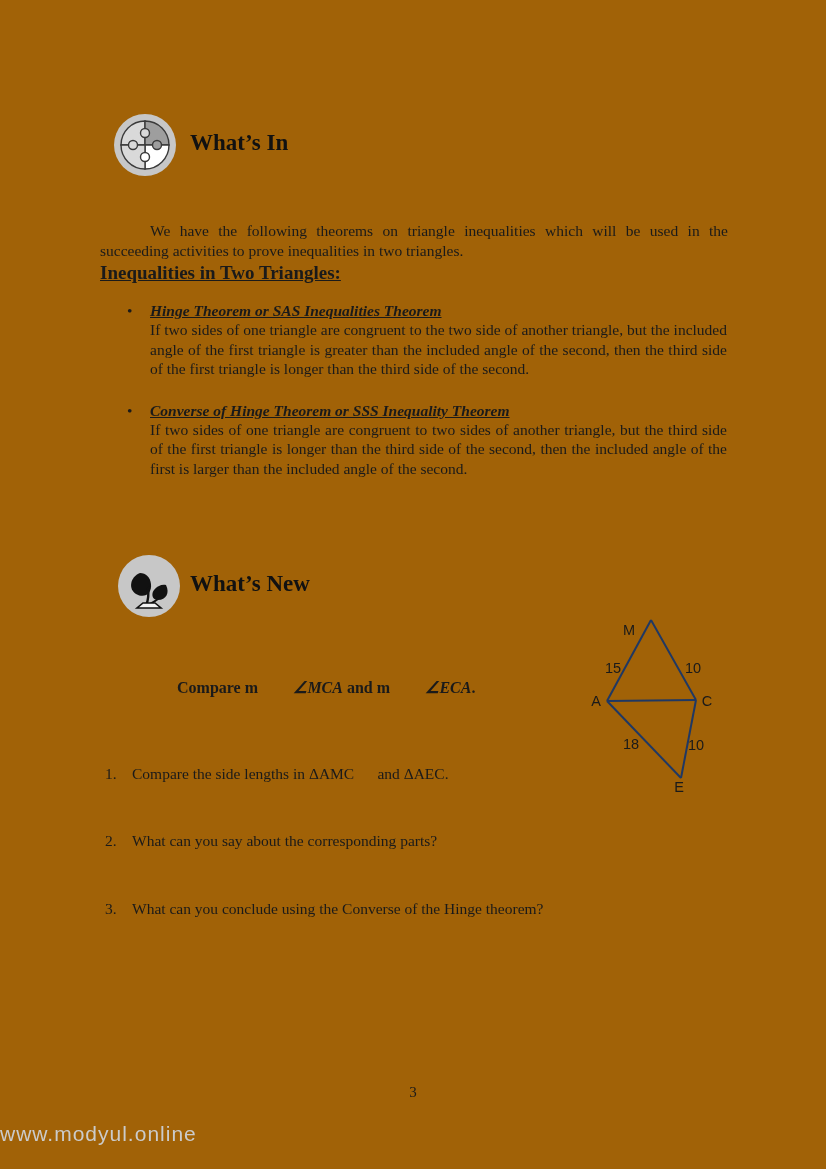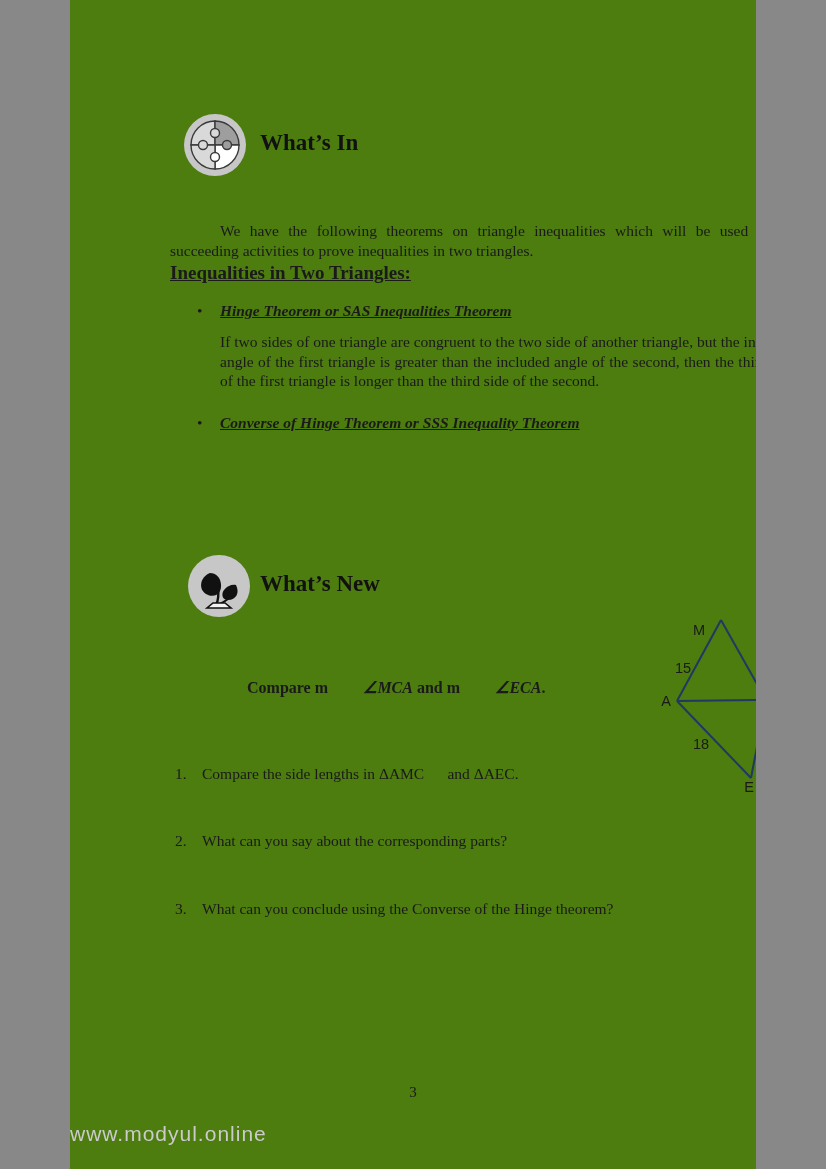--- a/index.html
+++ b/index.html
@@ -1,19 +1,19 @@
 <!DOCTYPE html>
 <html><head>
 <meta charset="utf-8">
 <style>
   html,body{margin:0;padding:0;background:#888;}
   .page{
     position:relative;
-    width:686px;height:1169px;
-    background:#4d7c0f;
+    width:826px;height:1169px;
+    background:#a16207;
     font-family:"Liberation Serif", serif;
     color:#1a1a1a;
     overflow:hidden;
     margin:0 auto;
   }
   
   .icon-circle{position:absolute;width:62px;height:62px;}
   .section-title{
     position:absolute;left:190px;
     font-size:23px;font-weight:bold;
@@ -36,21 +36,21 @@
   }
   .theorem-item{position:relative;padding-left:25px;margin:0 0 22px 0;}
   .theorem-item .bullet{
     position:absolute;left:2px;top:1px;font-size:15.5px;
   }
   .theorem-title{
     font-size:15.5px;font-weight:bold;font-style:italic;
     text-decoration:underline;line-height:19.4px;
   }
   .theorem-body{
-    font-size:15.5px;line-height:19.4px;text-align:justify;margin-top:12px;
+    font-size:15.5px;line-height:19.4px;text-align:justify;
   }
   
   .task-heading{
     position:absolute;left:177px;top:678px;
     font-size:16px;font-weight:bold;
   }
   .task-heading .ital{font-style:italic;margin-left:35px;}
   .question-list{
     position:absolute;left:105px;top:716px;width:575px;
     margin:0;padding:0;list-style:none;
@@ -106,20 +106,21 @@
 
   <ul class="theorem-list">
     <li class="theorem-item">
       <span class="bullet">•</span>
       <div class="theorem-title">Hinge Theorem or SAS Inequalities Theorem</div>
       <div class="theorem-body">If two sides of one triangle are congruent to the two side of another triangle, but the included angle of the first triangle is greater than the included angle of the second, then the third side of the first triangle is longer than the third side of the second.</div>
     </li>
     <li class="theorem-item">
       <span class="bullet">•</span>
       <div class="theorem-title">Converse of Hinge Theorem or SSS Inequality Theorem</div>
+      <div class="theorem-body">If two sides of one triangle are congruent to two sides of another triangle, but the third side of the first triangle is longer than the third side of the second, then the included angle of the first is larger than the included angle of the second.</div>
     </li>
   </ul>
 
   <div class="icon-circle" style="left:118px;top:555px;">
     <svg width="62" height="62" viewBox="0 0 62 62">
       <circle cx="31" cy="31" r="31" fill="#c7c7c7"></circle>
       <path d="M22,18 C12,22 10,34 18,39 C27,44 34,38 33,29 C32,22 28,18 22,18 Z" fill="#111"></path>
       <path d="M48,30 C52,38 48,45 40,45 C34,45 33,39 36,35 C39,31 44,29 48,30 Z" fill="#111"></path>
       <path d="M30,32 C31,40 30,46 28,51" fill="none" stroke="#111" stroke-width="2.4"></path>
       <path d="M40,44 C36,47 32,49 29,51" fill="none" stroke="#111" stroke-width="2"></path>

